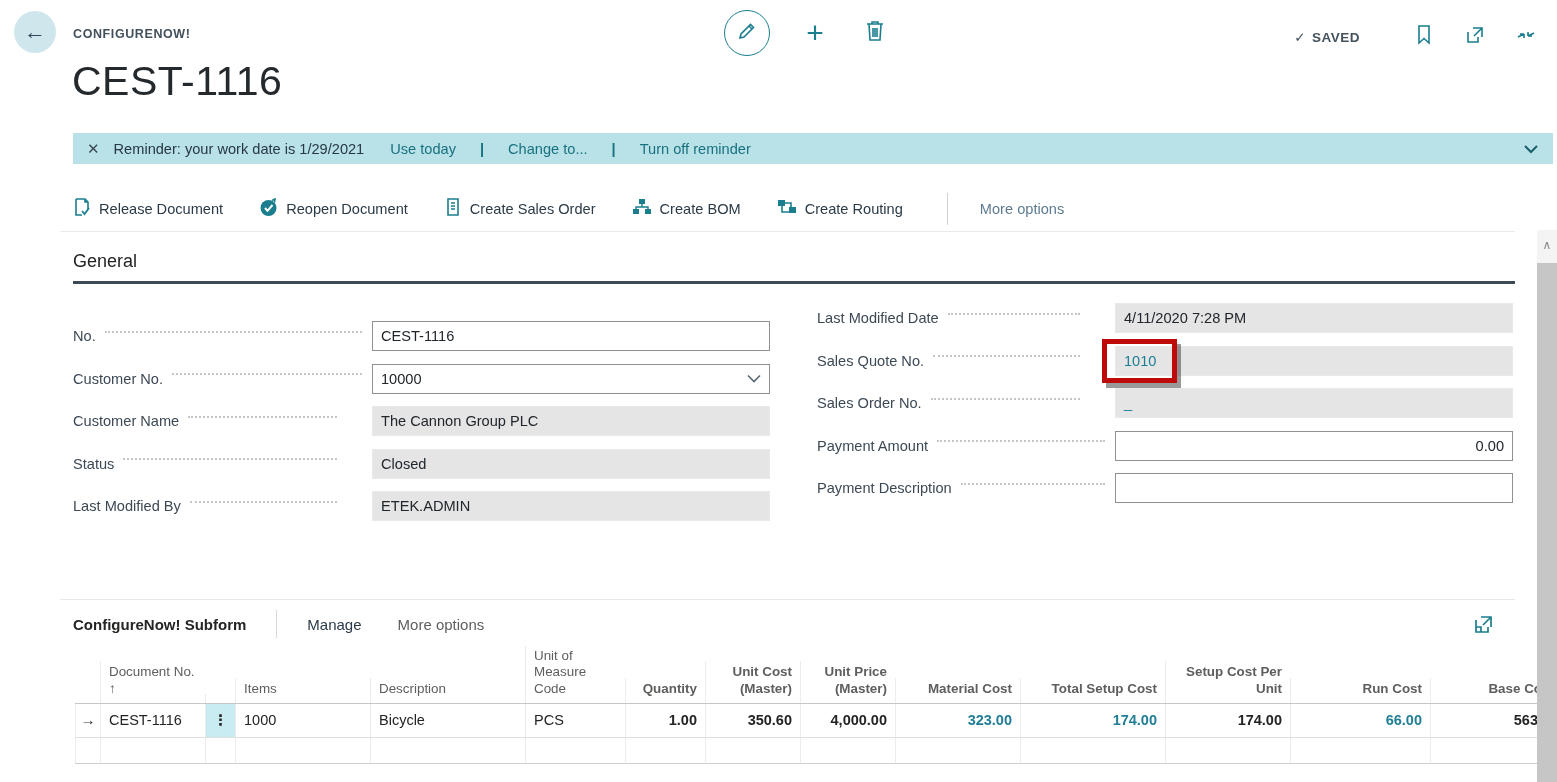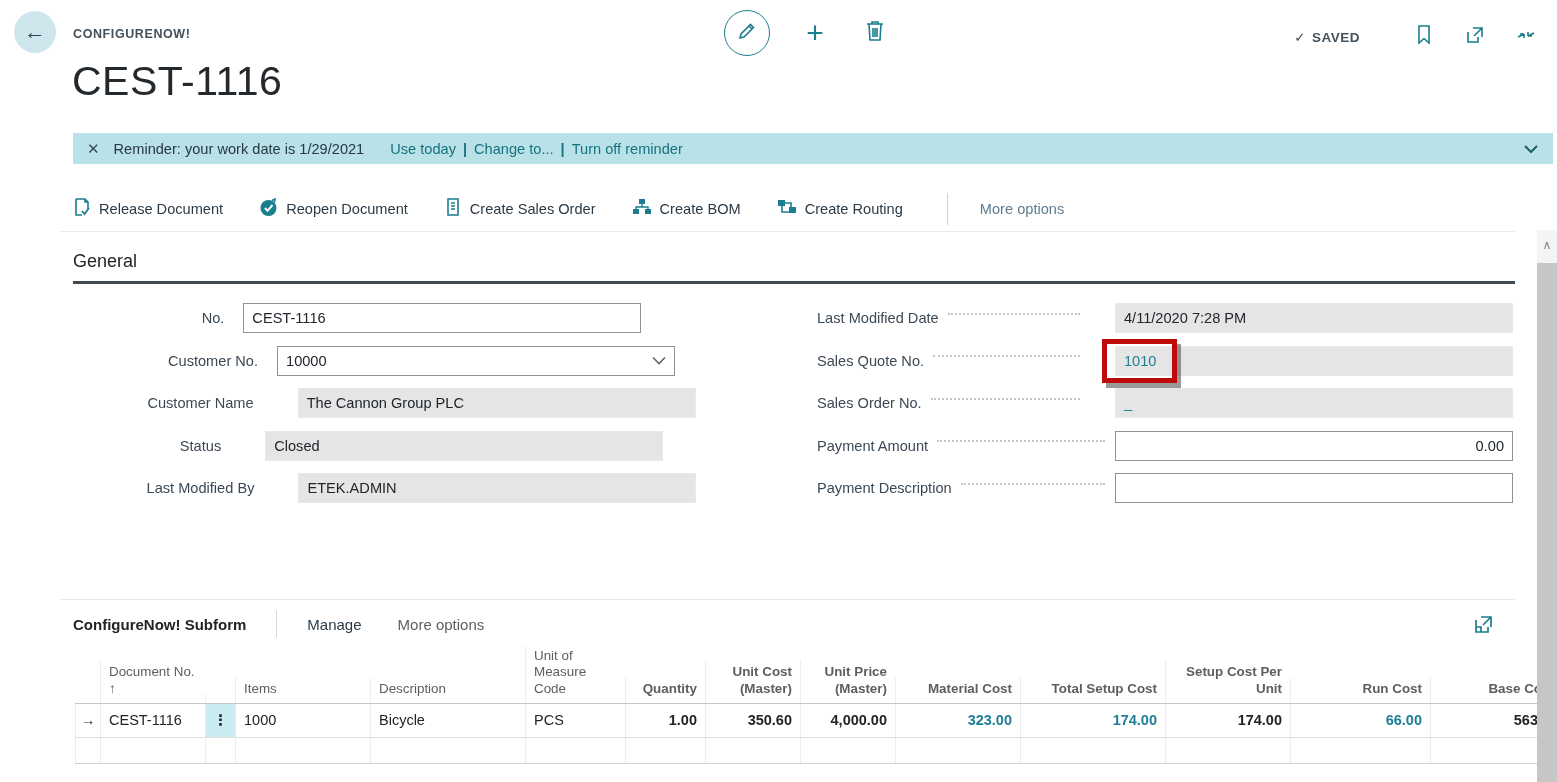--- a/index.html
+++ b/index.html
@@ -23,42 +23,42 @@
     letter-spacing:.5px; color:#44535e; margin-right:28px; }
 
   
   .page-title { position:absolute; left:72px; top:58px; font-size:41px; font-weight:300;
     color:#24292e; letter-spacing:.5px; }
 
   
   .reminder-bar { position:absolute; left:73px; top:133px; width:1480px; height:31px;
     background:#b9e2e8; display:flex; align-items:center; padding:0 14px; font-size:14.6px; color:#273743; }
   .reminder-close { font-size:15px; color:#3b4a54; margin-right:14px; cursor:pointer; }
-  .reminder-links { display:flex; align-items:center; gap:7px; margin-left:26px; }
+  .reminder-links { display:flex; align-items:center; gap:24px; margin-left:26px; }
   .reminder-link { color:#17717e; cursor:pointer; }
   .reminder-sep { color:#17717e; font-weight:bold; }
   .reminder-chevron { margin-left:auto; cursor:pointer; display:flex; align-items:center; }
 
   
   .action-bar { position:absolute; left:60px; top:186px; width:1455px; height:46px;
     display:flex; align-items:center; padding-left:13px; border-bottom:1px solid #eaeaea; }
   .action-btn { display:flex; align-items:center; gap:8px; font-size:14.6px; color:#2b3a47;
     cursor:pointer; white-space:nowrap; margin-right:36px; }
   .action-btn .lbl { padding-top:1px; }
   .annotated-action { border:5px solid #bf0a0a; box-shadow:4px 5px 0 rgba(70,70,70,.6);
     padding:7px 11px 7px 9px; margin-right:25px; }
   .annotated-action .action-btn { margin-right:0; }
   .vsep { width:1px; height:32px; background:#d3d1cf; margin:0 2px 0 8px; }
   .more-options { font-size:14.6px; color:#5d7b90; margin-left:30px; cursor:pointer; }
 
   
   .section-heading { position:absolute; left:73px; top:251px; font-size:18px; font-weight:normal; color:#252423; }
   .section-divider { position:absolute; left:73px; top:281px; width:1442px; height:3px; background:#3e4a54; }
   .form-col { position:absolute; display:flex; flex-direction:column; gap:12.5px; }
-  .form-col.left  { left:73px;  top:303px; width:697px;align-items:center; }
+  .form-col.left  { left:73px;  top:321px; width:697px; }
   .form-col.right { left:817px; top:303px; width:696px; }
   .field-row { display:flex; align-items:center; height:30px; }
   .field-label { font-size:14.6px; color:#3c4955; white-space:nowrap; }
   .dots { flex:1; border-bottom:2px dotted #c7c5c3; margin:0 10px 9px 9px; height:1px; }
   .fld { position:relative; width:398px; height:30px; display:flex; align-items:center;
     padding:0 8px; font-size:14.6px; color:#20262c; flex-shrink:0; }
   .fld.editable { background:#fff; border:1px solid #919191; }
   .fld.readonly { background:#e5e5e5; border:1px solid #e9e9e9;margin-left:25px; }
   .fld.num { justify-content:flex-end; }
   .fld .link-val { color:#1c7e95; cursor:pointer; }

